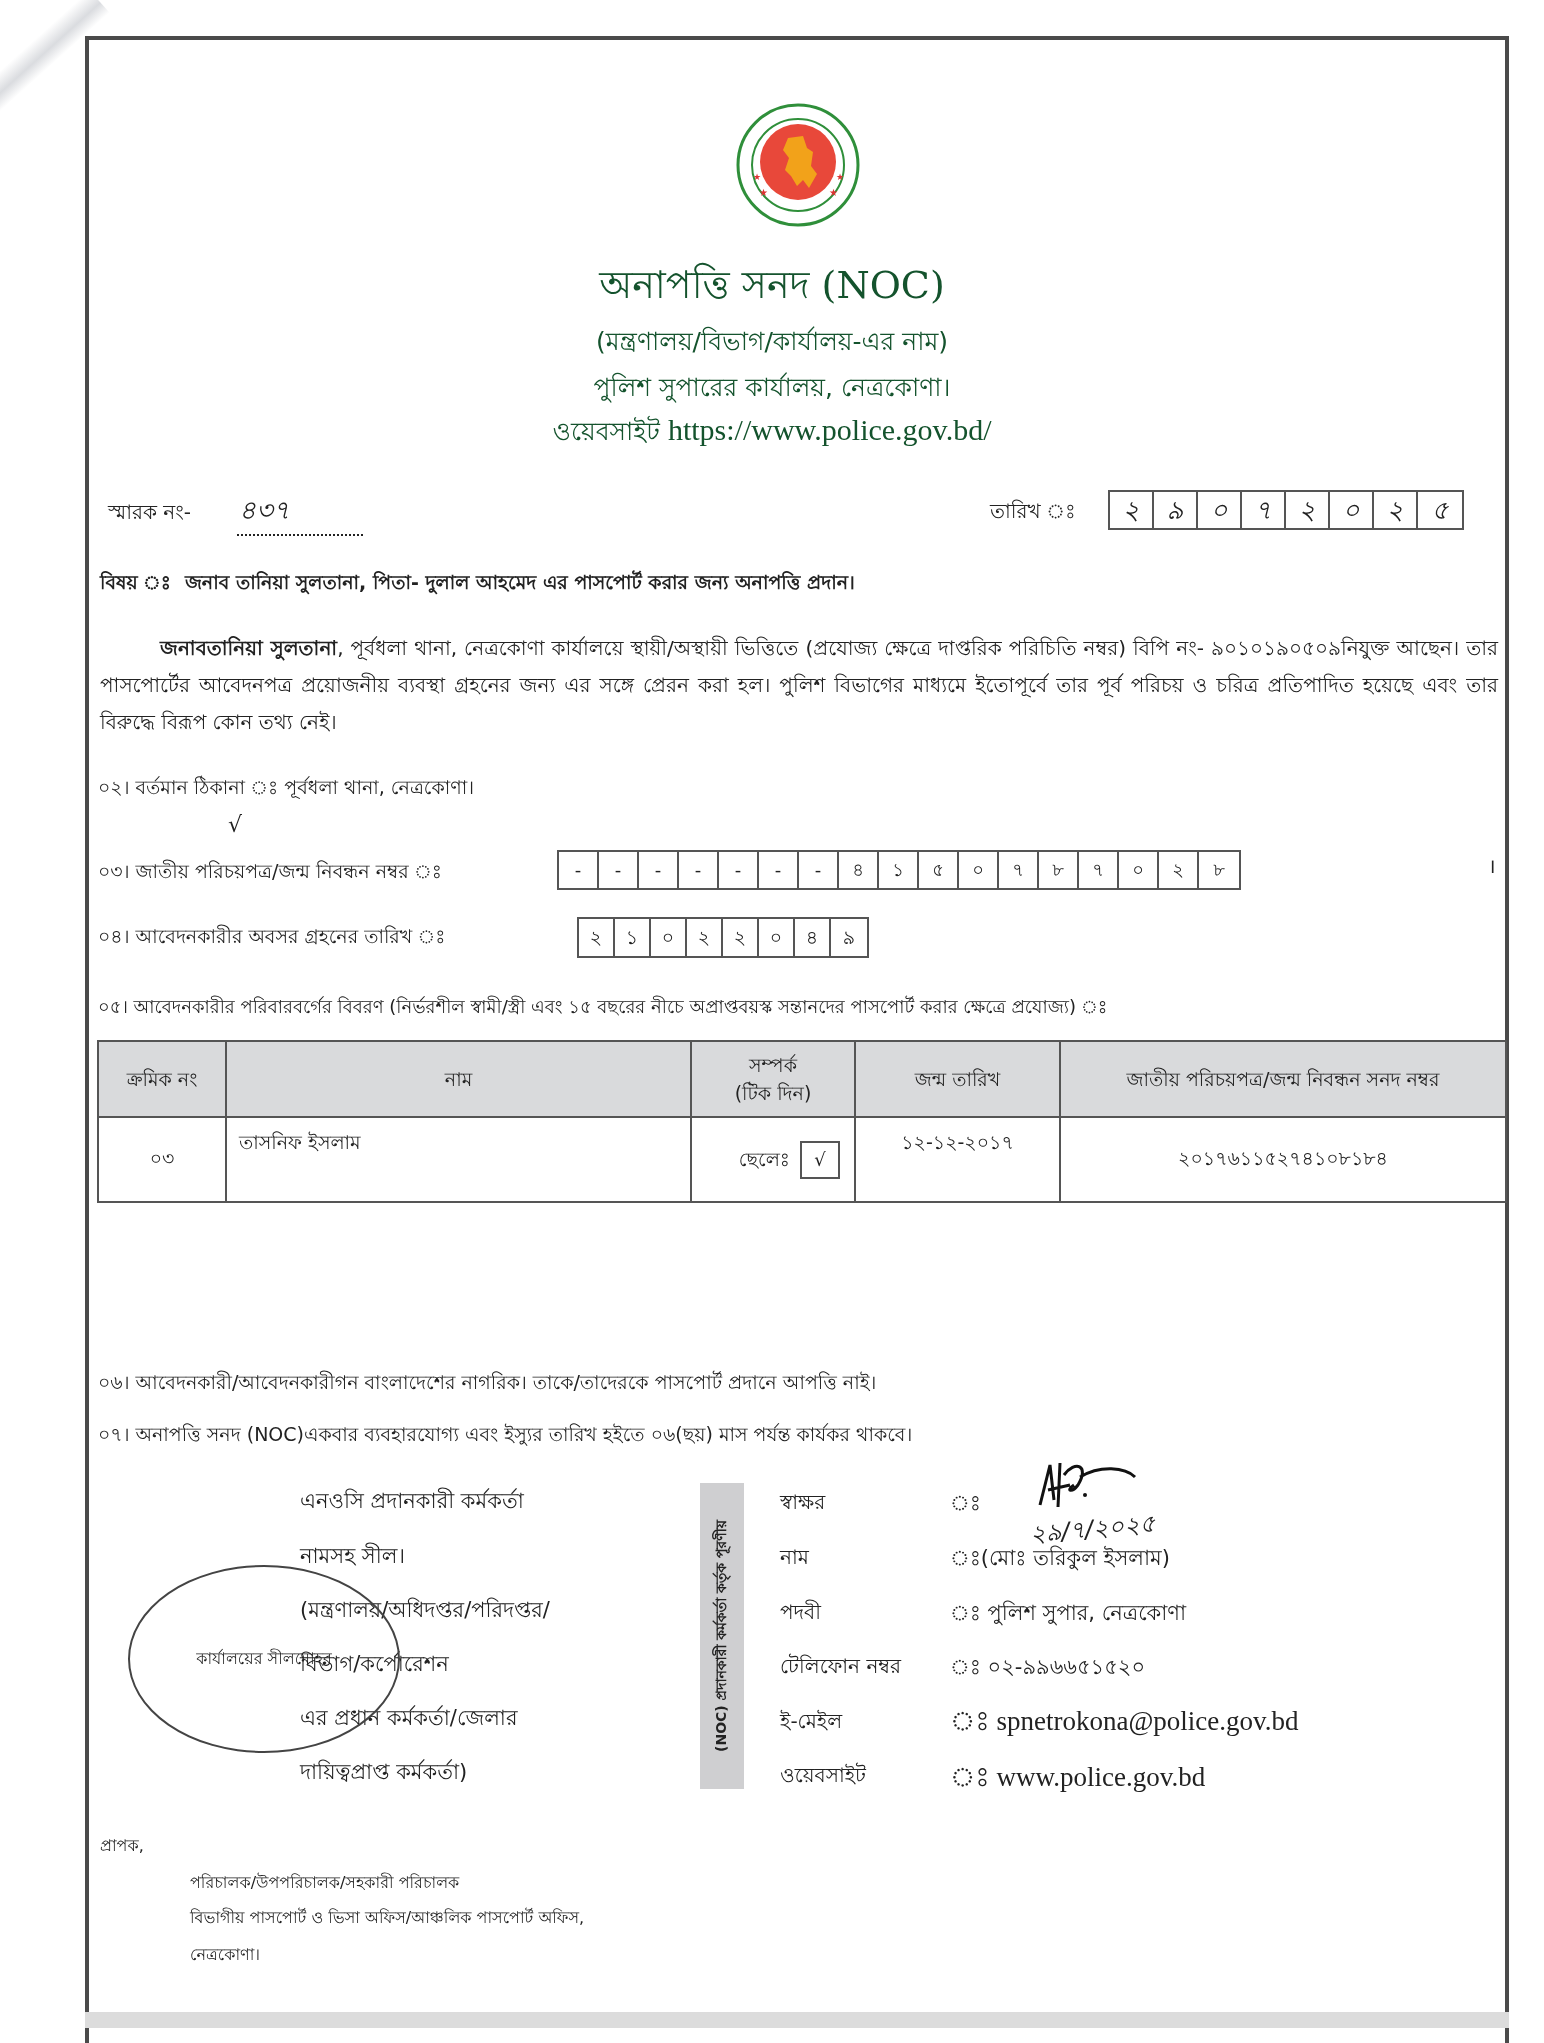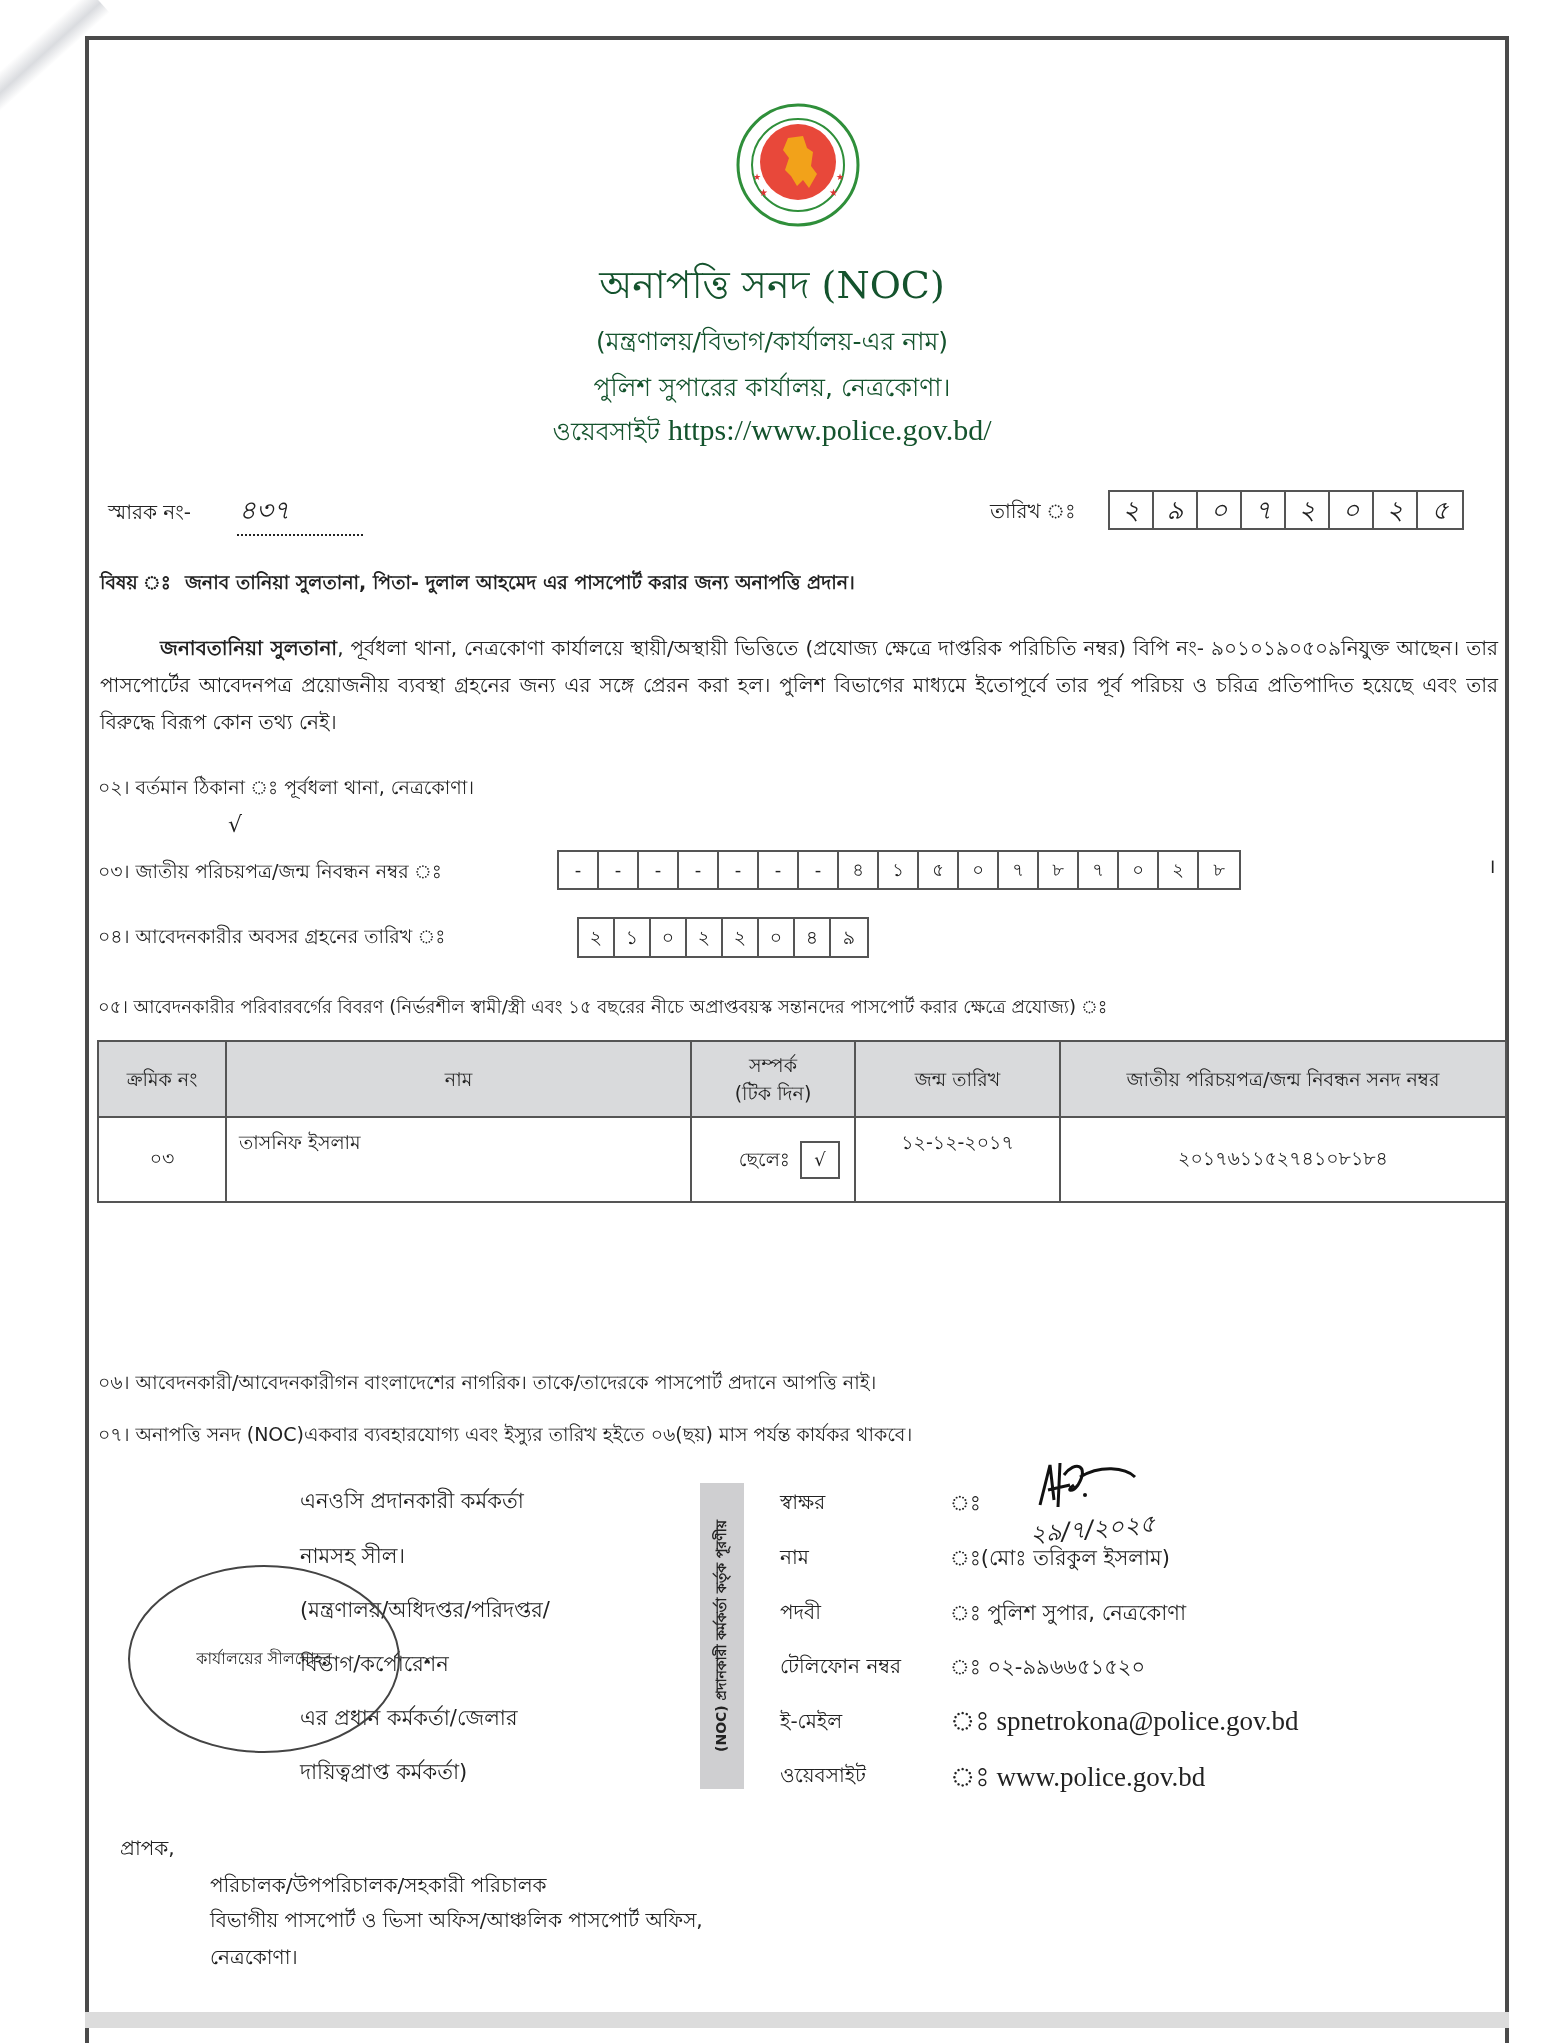--- a/index.html
+++ b/index.html
@@ -61,21 +61,21 @@
   .strip {
     left:700px; top:1483px; width:44px; height:306px; background:#cfcfd1;
     display:flex; align-items:center; justify-content:center;
   }
   .strip span { transform:rotate(-90deg); white-space:nowrap; font-size:14px; font-weight:bold; }
   .rlbl { left:780px; font-size:20px; }
   .rval { left:950px; font-size:21px; }
   .rval.en { font-family:"Liberation Serif", "DejaVu Serif", serif; font-size:27px;text-align:center; }
   .signature { left:1030px; top:1455px; }
   .sign-date { left:1030px; top:1510px; font-size:24px; font-style:italic; transform:rotate(-5deg); }
-  .recipient { left:100px; font-size:20px;margin-left:20px; }
+  .recipient { left:100px; font-size:16px; }
   .footer-band { left:85px; top:2012px; width:1424px; height:16px; background:#dcdcdc; }
 </style>
 </head>
 <body>
 
 <div class="fold"></div>
 <div class="frame"></div>
 
 <div class="abs logo">
   <svg width="130" height="130" viewBox="0 0 130 130">

